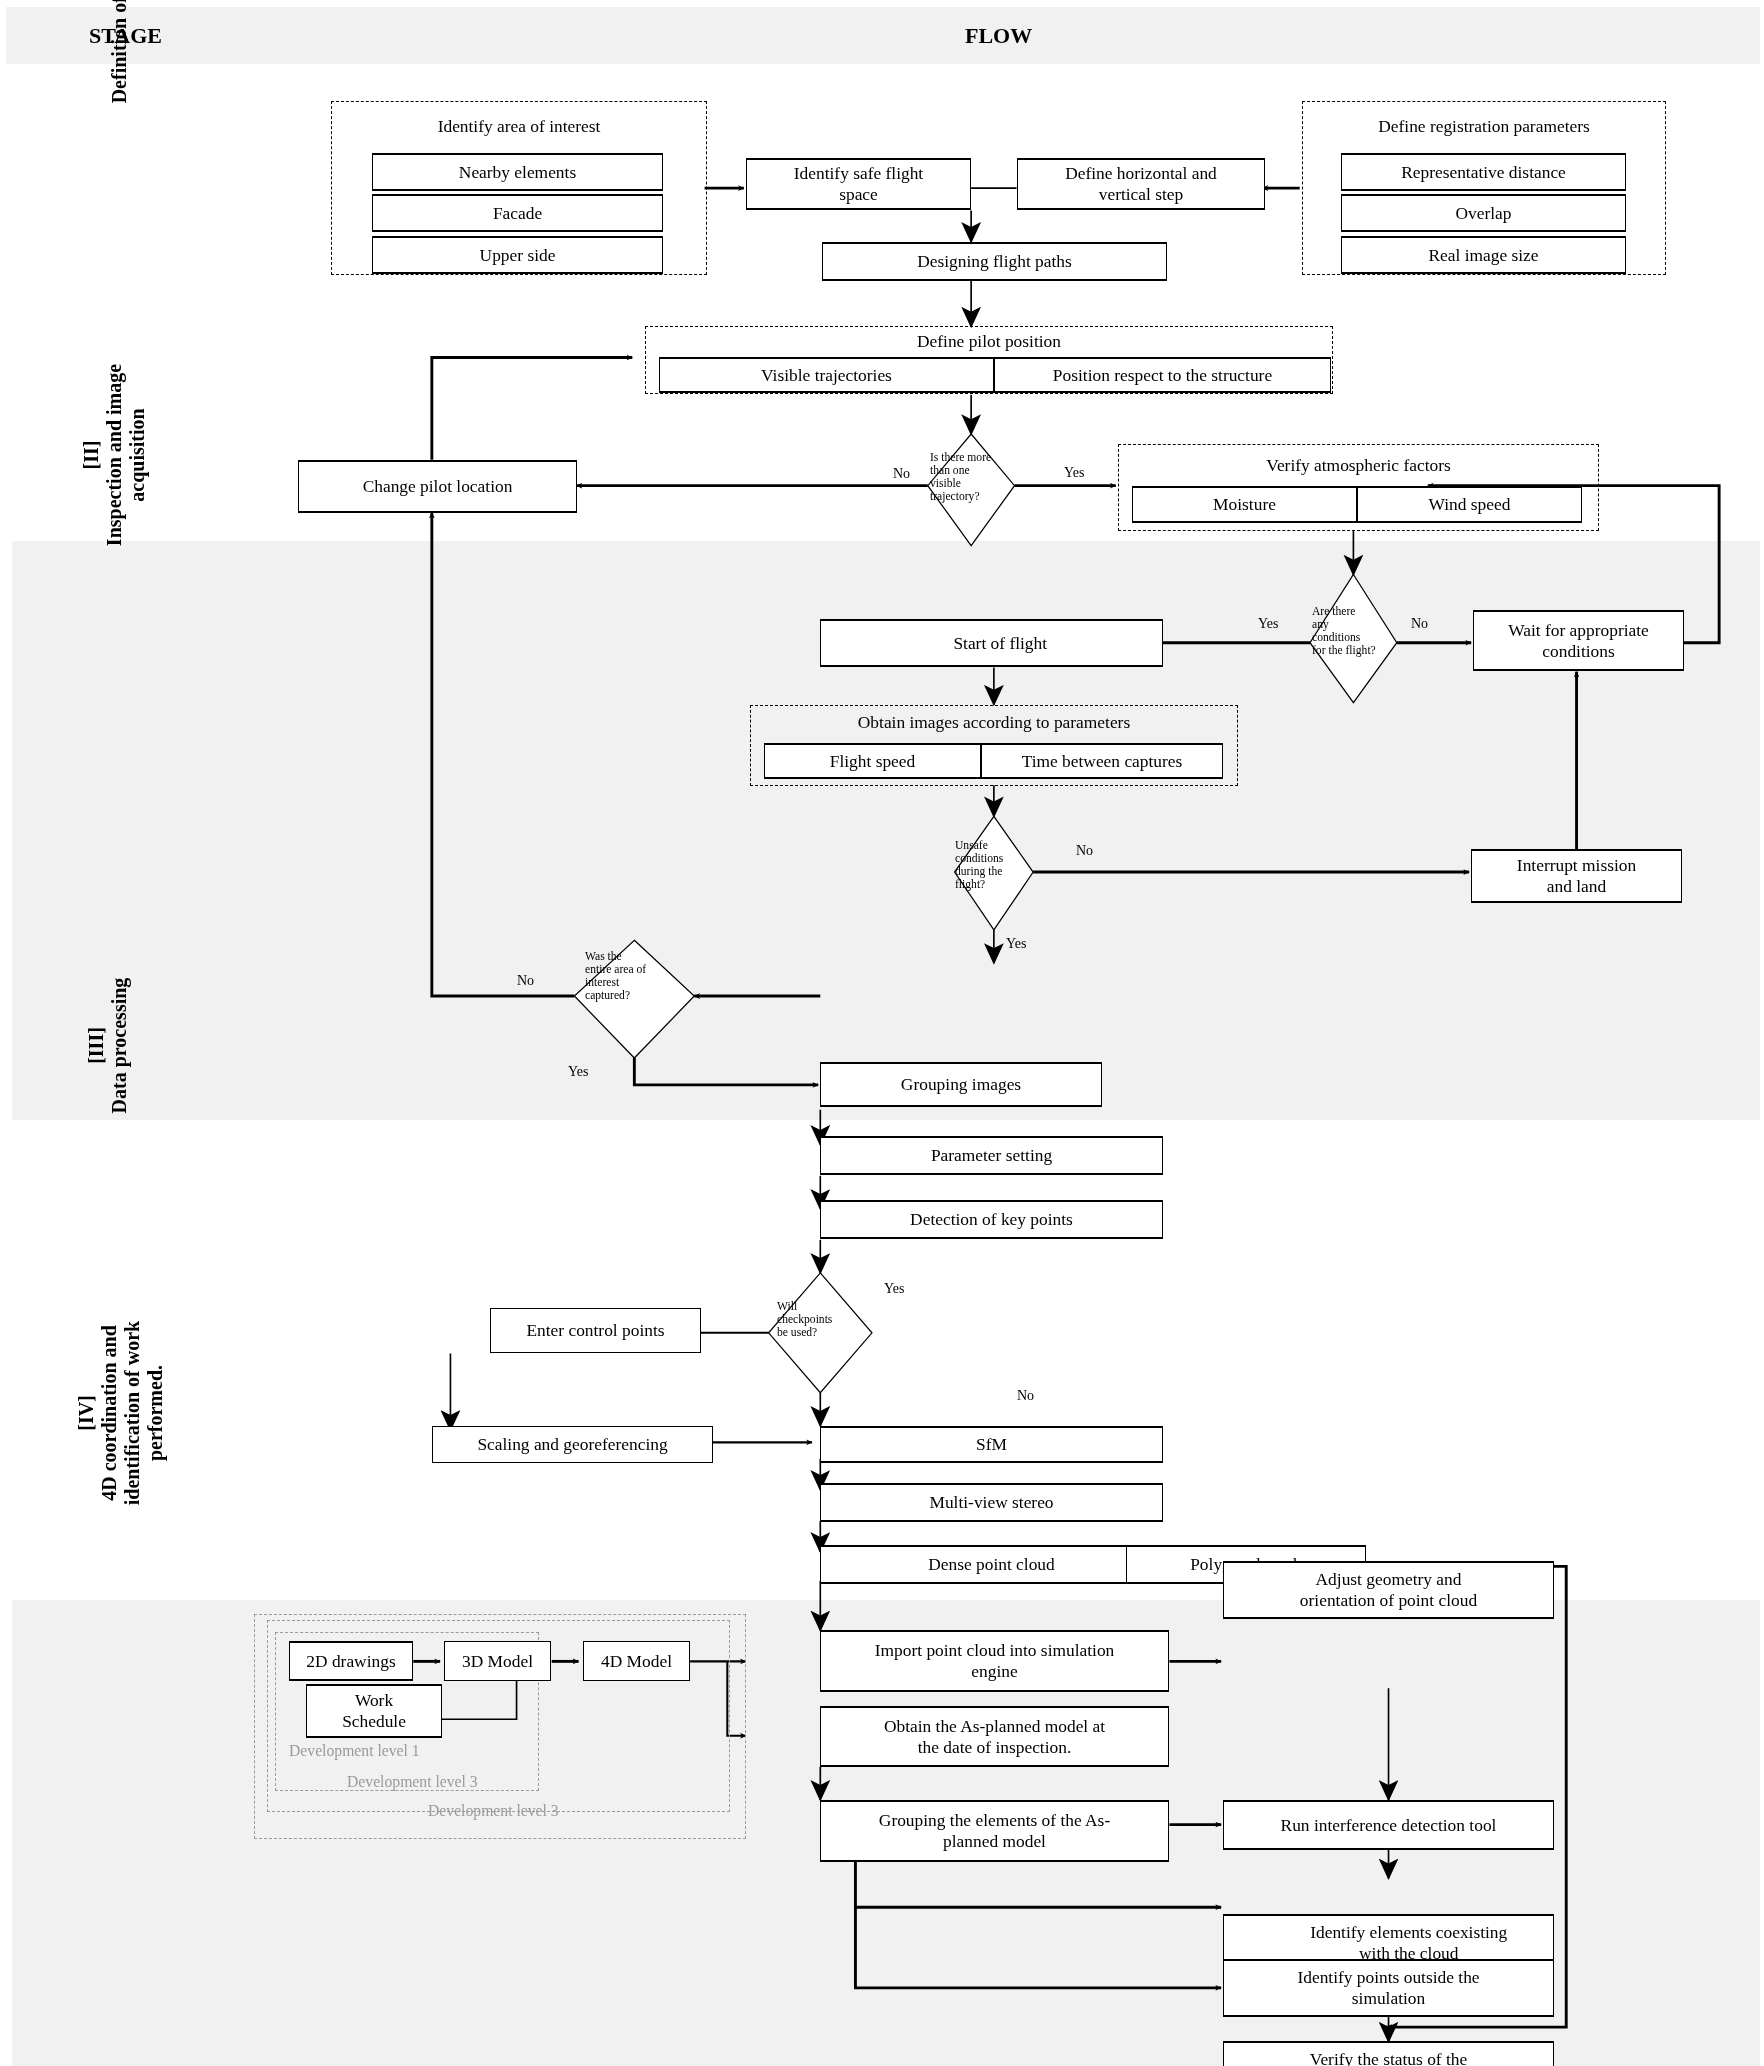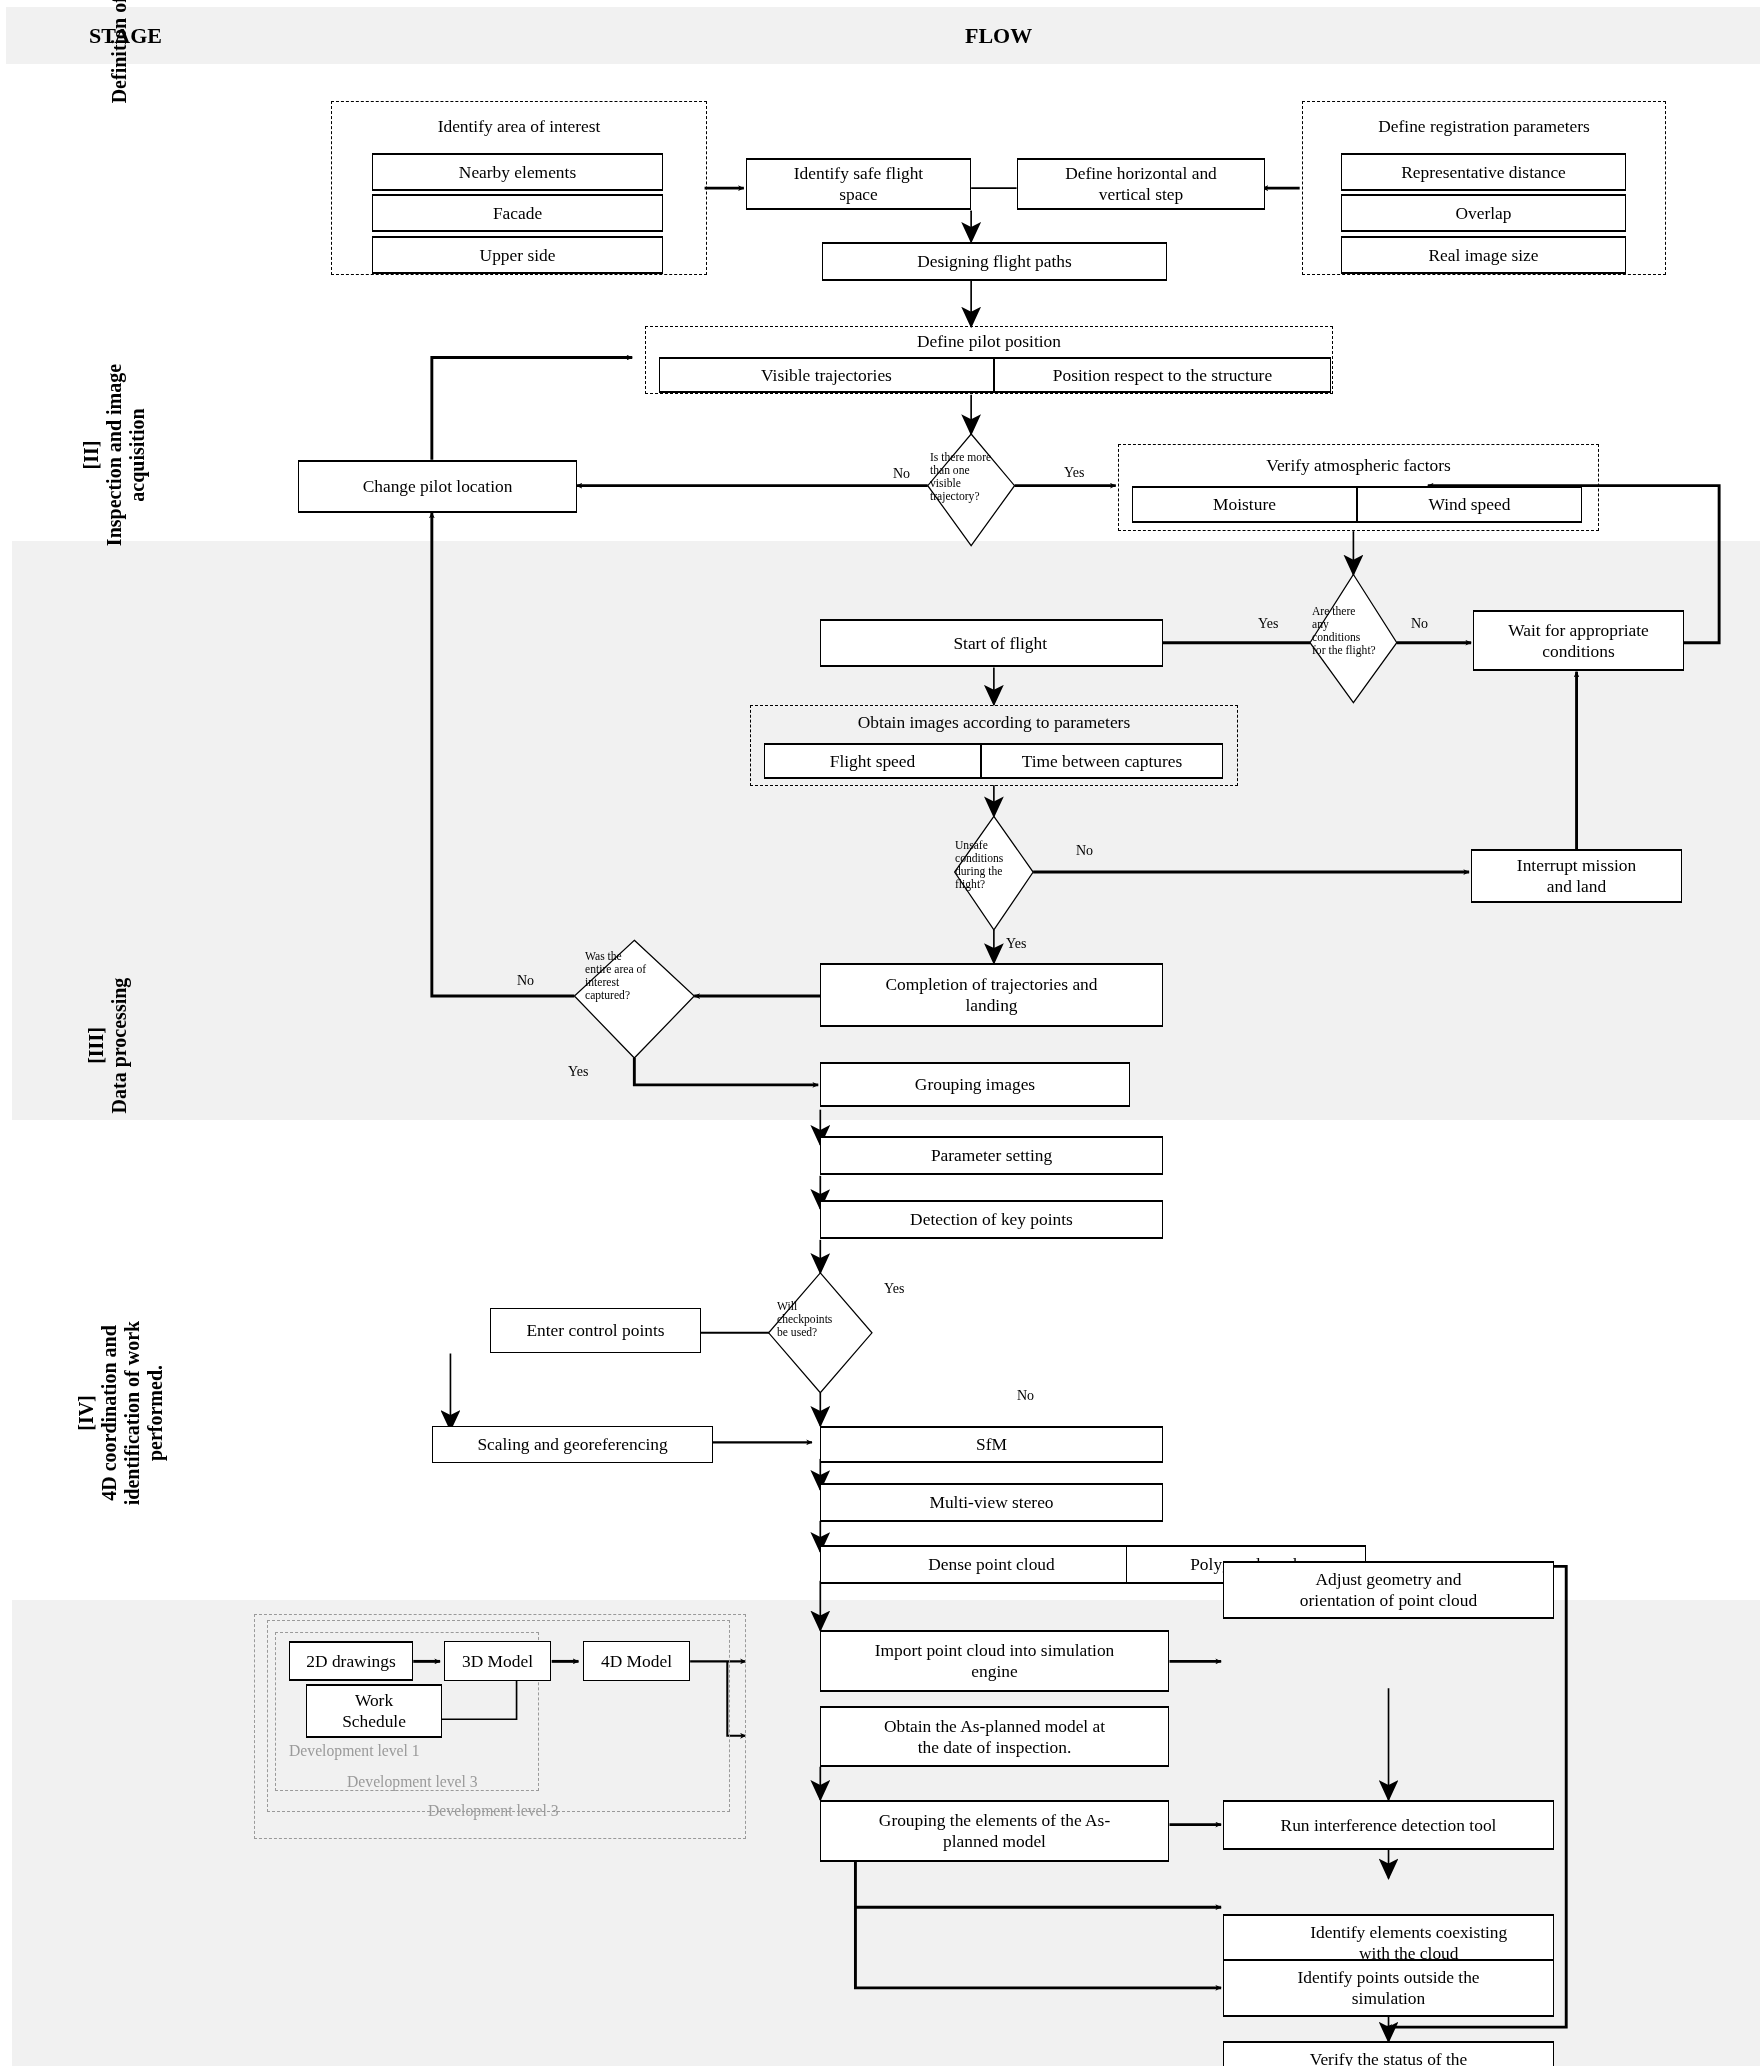--- a/index.html
+++ b/index.html
@@ -253,31 +253,29 @@
   <div class="diamond-lbl" style="left:955px;top:839px;width:79px;white-space:pre-line;">Unsafe
 conditions
 during the
 flight?</div>
   <div class="edge-lbl" style="left:1076px;top:843px;">No</div>
   <div class="edge-lbl" style="left:1006px;top:936px;">Yes</div>
 
   <div class="node thick" style="left:1471px;top:849px;width:211px;height:54px;white-space:pre-line;">Interrupt mission
 and land</div>
 
-  <div class="node thick" style="left:820px;top:963px;width:343px;height:64px;white-space:pre-line;">Completion of trajectories and
-landing</div>
 
   <div class="diamond-lbl" style="left:585px;top:950px;width:99px;white-space:pre-line;">Was the
 entire area of
 interest
 captured?</div>
   <div class="edge-lbl" style="left:517px;top:973px;">No</div>
   <div class="edge-lbl" style="left:568px;top:1064px;">Yes</div>
 
-  <div class="node thick" style="left:820px;top:1062px;width:310px;height:45px;">Grouping images</div>
+  <div class="node thick" style="left:820px;top:1062px;width:282px;height:45px;">Grouping images</div>
 
   <div class="node thick" style="left:820px;top:1136px;width:343px;height:39px;">Parameter setting</div>
   <div class="node thick" style="left:820px;top:1200px;width:343px;height:39px;">Detection of key points</div>
 
   <div class="diamond-lbl" style="left:777px;top:1300px;width:87px;white-space:pre-line;">Will
 checkpoints
 be used?</div>
   <div class="edge-lbl" style="left:884px;top:1281px;">Yes</div>
   <div class="edge-lbl" style="left:1017px;top:1388px;">No</div>
 

